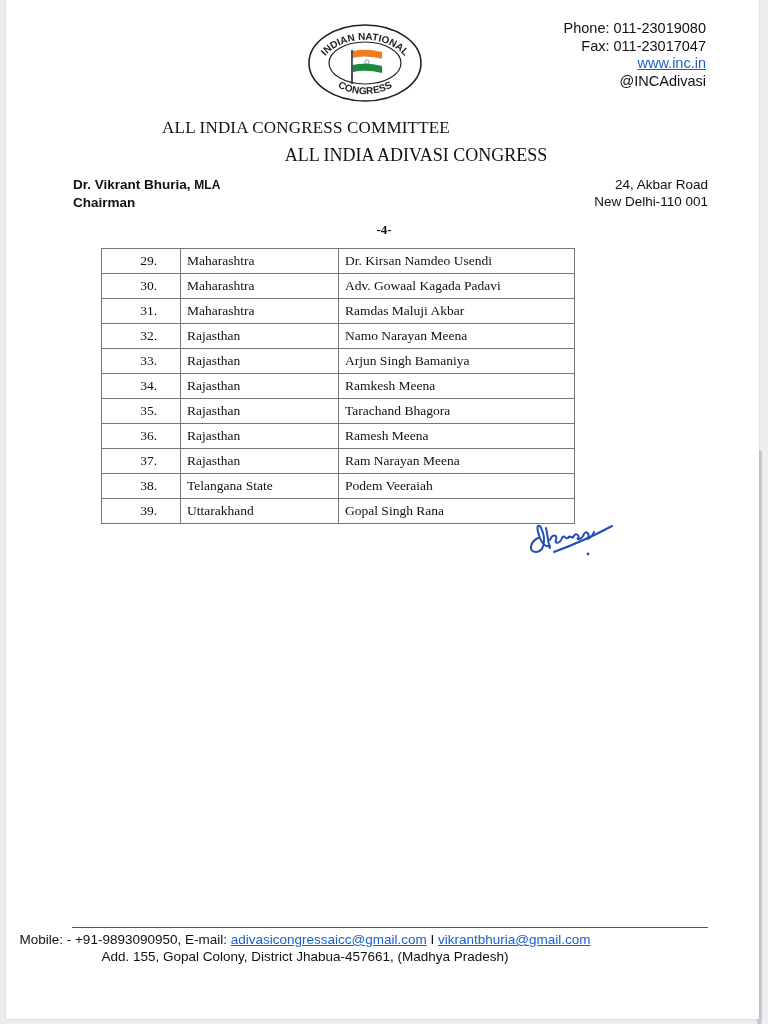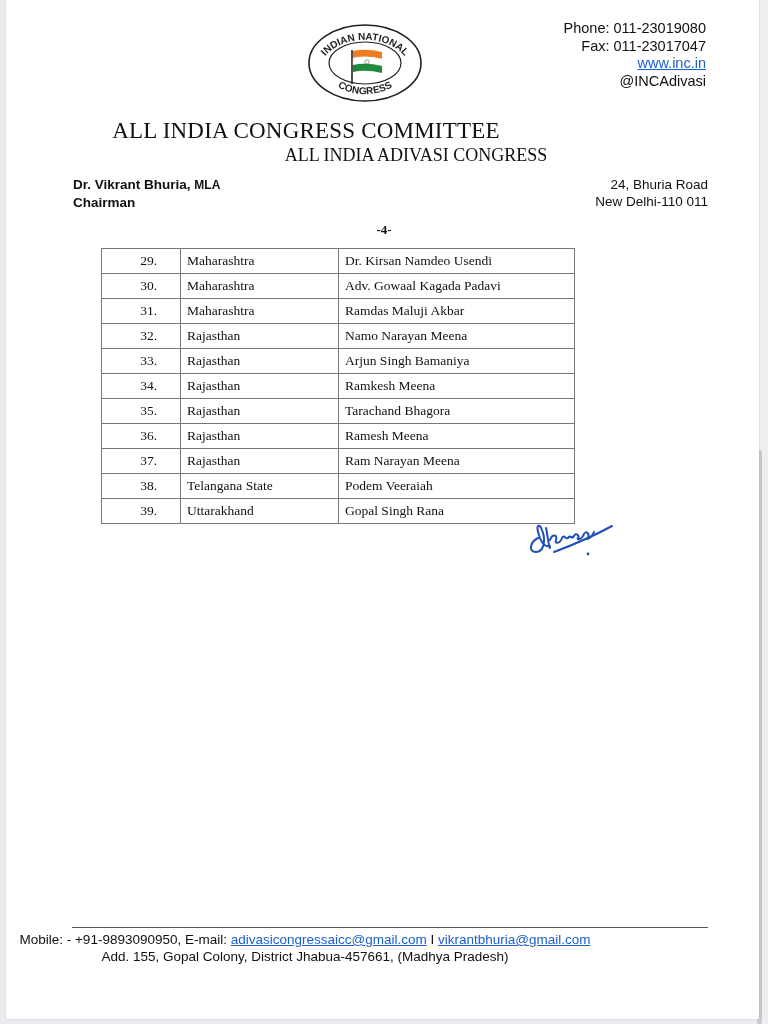--- a/index.html
+++ b/index.html
@@ -24,21 +24,21 @@
     .logo {
       position: absolute; left: 306px; top: 22px; width: 118px; height: 82px;
     }
     .contact {
       position: absolute; right: 62px; top: 20px; text-align: right;
       font-size: 14.5px; line-height: 17.5px; color: #111;
     }
     .contact a { color: #1a5fcc; text-decoration: underline; }
     .title1 {
       position: absolute; left: 0; width: 612px; top: 118px; text-align: center;
-      font-family: "Liberation Serif", serif; font-size: 23px; color: #111; letter-spacing: 0.2px;
+      font-family: "Liberation Serif", serif; font-size: 17px; color: #111; letter-spacing: 0.2px;
     }
     .title2 {
       position: absolute; left: 0; width: 768px; top: 145px; text-align: center;
       font-family: "Liberation Serif", serif; font-size: 18px; color: #111; margin-left: 32px;
     }
     .chair {
       position: absolute; left: 73px; top: 176px; font-size: 13.5px; line-height: 17px;
       font-weight: bold; color: #111;
     }
     .chair .mla { font-size: 12px; }
@@ -114,22 +114,22 @@
 
 <div class="title1">ALL INDIA CONGRESS COMMITTEE</div>
 <div class="title2">ALL INDIA ADIVASI CONGRESS</div>
 
 <div class="chair">
   <div><span>Dr. Vikrant Bhuria,</span> <span class="mla">MLA</span></div>
   <div>Chairman</div>
 </div>
 
 <div class="addr">
-  <div>24, Bhuria Road</div>
-  <div>New Delhi-110 011</div>
+  <div>24, Akbar Road</div>
+  <div>New Delhi-110 001</div>
 </div>
 
 <div class="pageno">-4-</div>
 
 <table class="list">
   <tbody id="table-body">
       <tr>
         <td class="num">29.</td>
         <td class="state">Maharashtra</td>
         <td class="name">Dr. Kirsan Namdeo Usendi</td>

